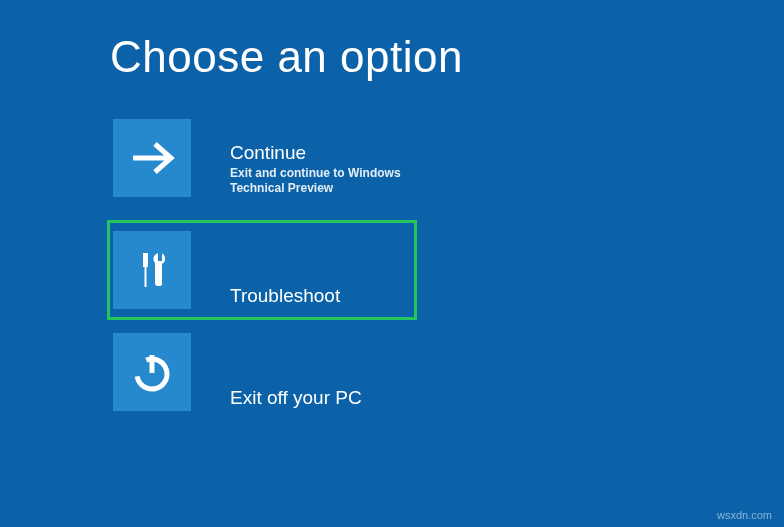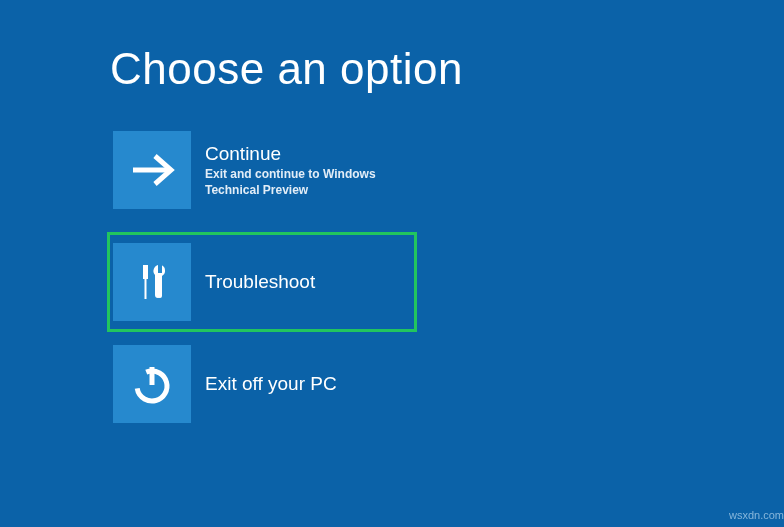--- a/index.html
+++ b/index.html
@@ -11,35 +11,36 @@
       width: 784px;
       height: 527px;
       background-color: #0b62a8;
       font-family: "Segoe UI", "Segoe UI Light", Tahoma, sans-serif;
       color: white;
       overflow: hidden;
       position: relative;
     }
     .container {
       padding-left: 110px;
-      padding-top: 44px;
+      padding-top: 32px;
     }
     .page-title {
       font-size: 44px;
       font-weight: 300;
       letter-spacing: 0.5px;
       margin-bottom: 34px;
     }
     .option-row {
       display: flex;
-      align-items: center;
+      align-items: flex-end;
       margin-bottom: 26px;
       cursor: pointer;
       width: 310px;
       padding: 3px;
+      gap: 25px;
     }
     .option-highlight {
       border: 3px solid #22c55e;
       padding: 8px 6px 8px 3px;
       margin-left: -3px;
       margin-top: -6px;
       margin-bottom: 10px;
     }
     .tile {
       width: 78px;
@@ -61,21 +62,21 @@
     }
     .option-desc {
       font-size: 12px;
       font-weight: 700;
       line-height: 1.3;
       color: #e2edf7;
     }
     .watermark {
       position: absolute;
       bottom: 6px;
-      right: 0;
+      right: 12px;
       font-size: 11px;
       font-family: Arial, sans-serif;
       color: #86b6db;
     }
     svg { display: block; }
   </style>
 </head>
 <body>
 
 <div class="container">

